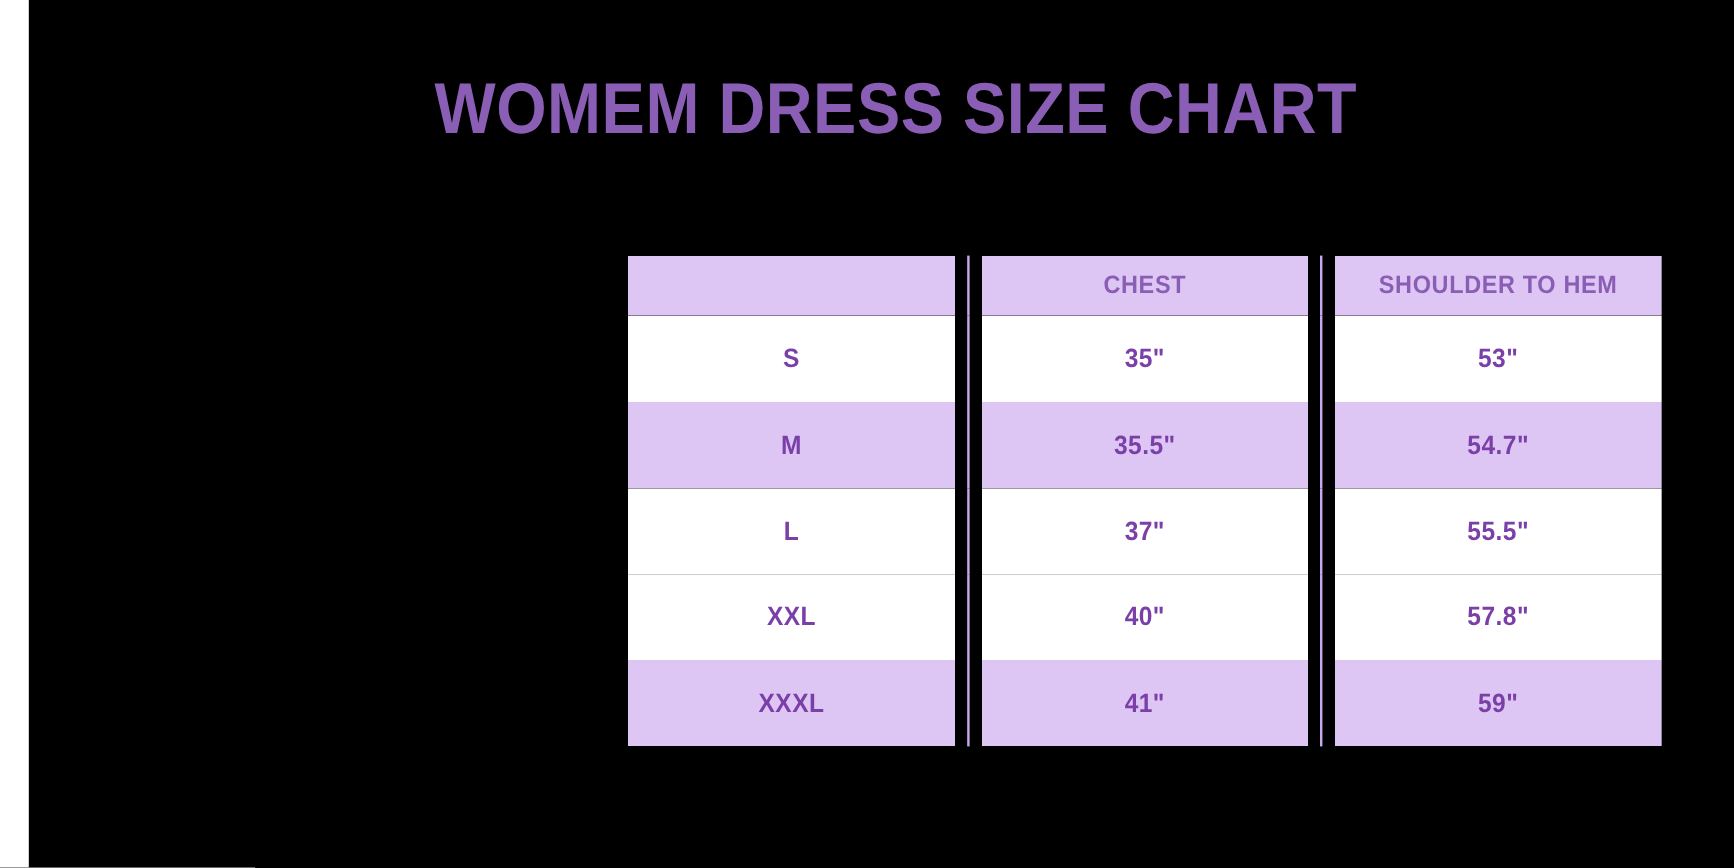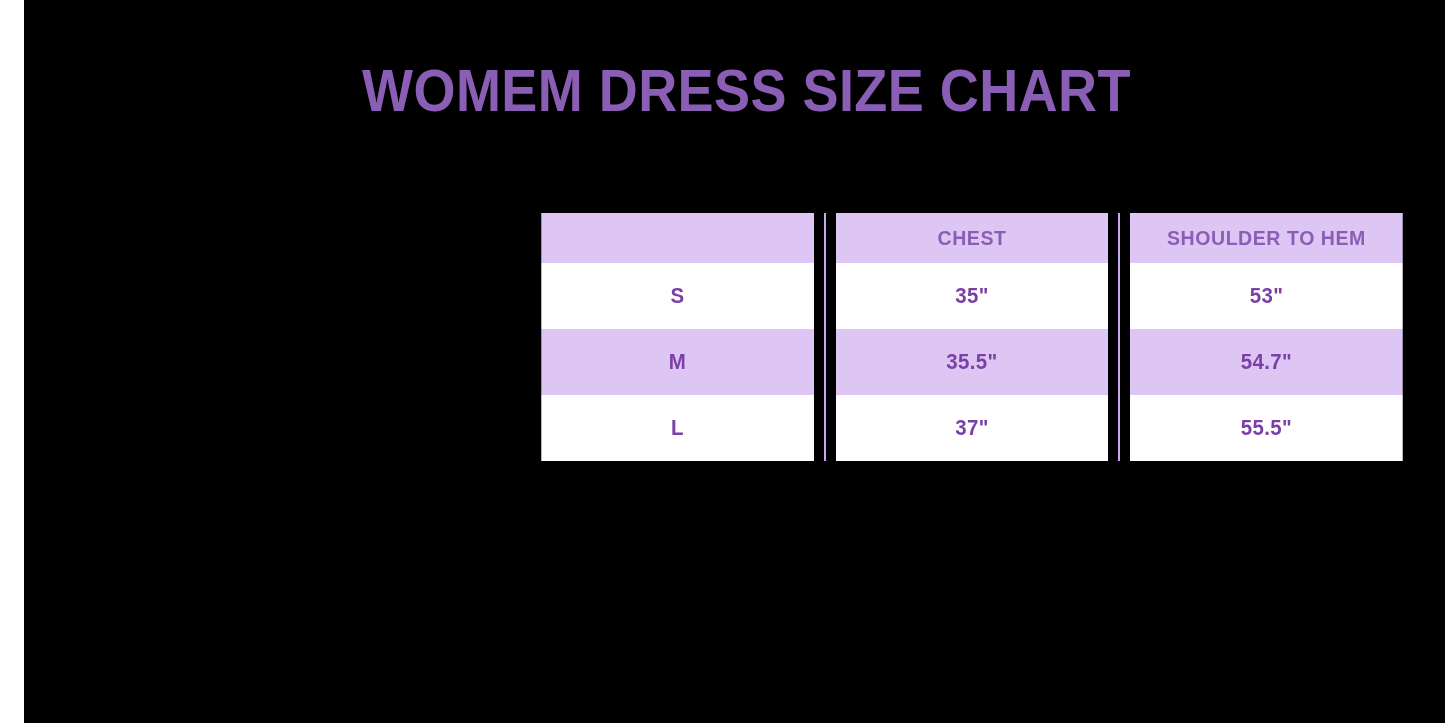--- a/index.html
+++ b/index.html
@@ -36,24 +36,24 @@
     color: #8b5eb5;
     letter-spacing: 0.5px;
     transform: scaleX(0.90);
     transform-origin: center center;
     white-space: nowrap;
   }
 
   
   .size-table {
     position: absolute;
-    left: 507px;
+    left: 489px;
     top: 213px;
     width: 882px;
-    height: 248px;
+    height: 409px;
     border-collapse: collapse;
     table-layout: fixed;
   }
 
   .size-table col.col-size  { width: 294px; }
   .size-table col.col-a     { width: 294px; }
   .size-table col.col-b     { width: 294px; }
 
   .size-table tr {
     height: 50.4px;
@@ -168,18 +168,40 @@
         </td>
         <td class="cell-a">
           <span class="cell-inner">37"</span>
         </td>
         <td class="cell-b">
           <span class="cell-inner">55.5"</span>
         </td>
       </tr>
 
 
-
+      <tr class="data-row row-plain">
+        <td class="cell-size">
+          <span class="cell-inner">XXL</span>
+        </td>
+        <td class="cell-a">
+          <span class="cell-inner">40"</span>
+        </td>
+        <td class="cell-b">
+          <span class="cell-inner">57.8"</span>
+        </td>
+      </tr>
+
+      <tr class="data-row row-shaded">
+        <td class="cell-size">
+          <span class="cell-inner">XXXL</span>
+        </td>
+        <td class="cell-a">
+          <span class="cell-inner">41"</span>
+        </td>
+        <td class="cell-b">
+          <span class="cell-inner">59"</span>
+        </td>
+      </tr>
 
     </tbody>
   </table>
 
 </div>
 
 </body></html>

